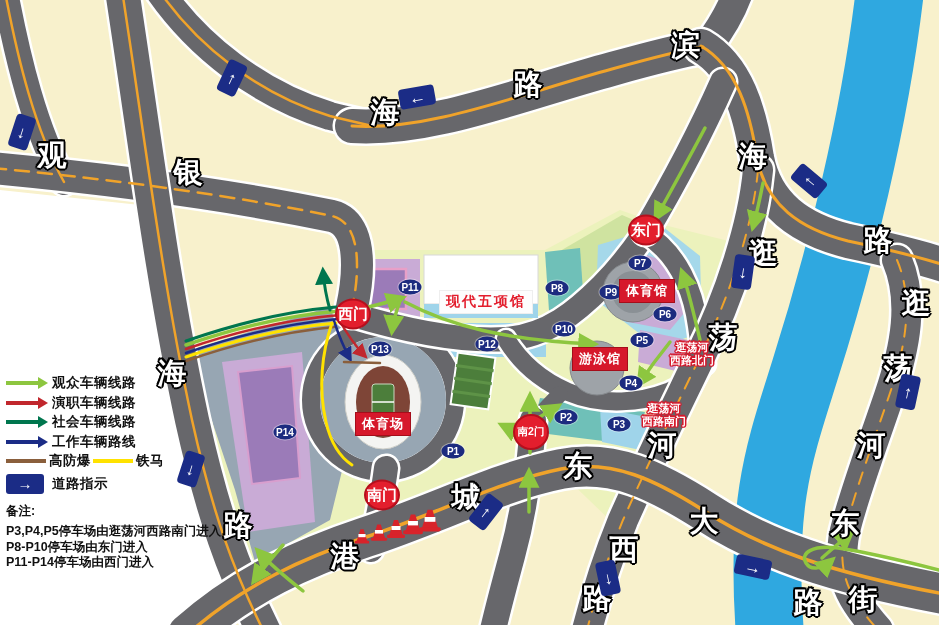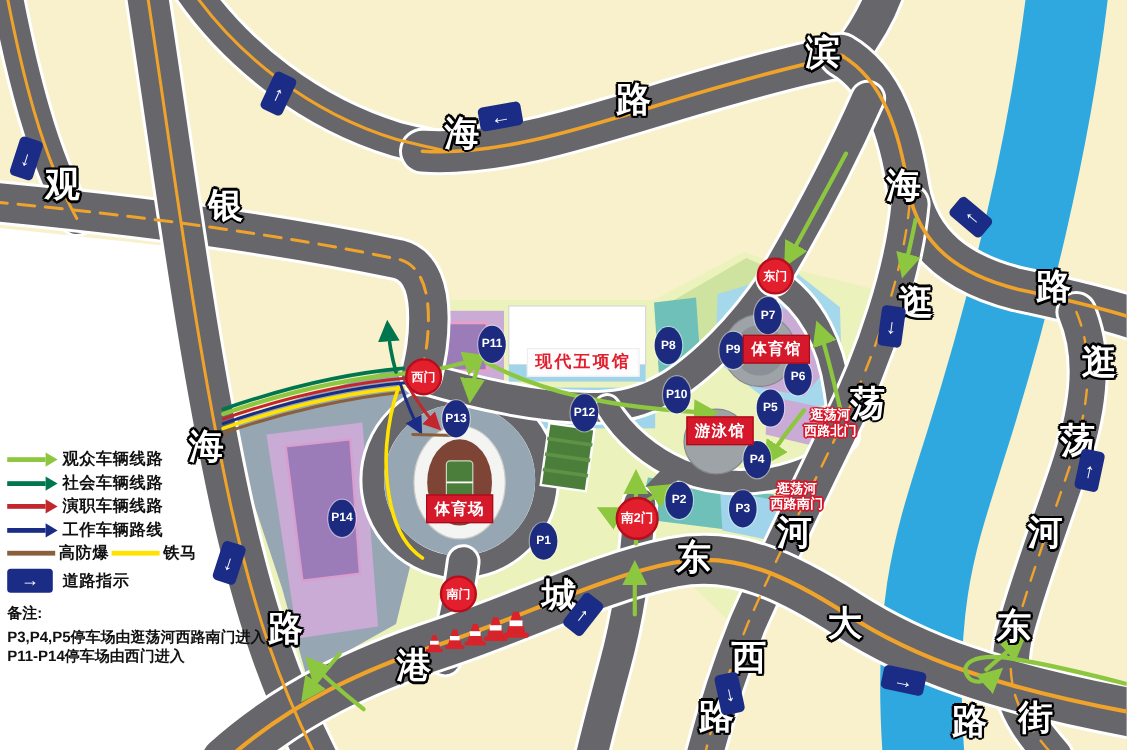--- a/index.html
+++ b/index.html
@@ -11,25 +11,25 @@
   .orangeline{stroke:#F0A32A;fill:none;stroke-linecap:round;}
   .routeline{fill:none;stroke-linecap:round;}
 
   .overlay{position:absolute;left:0;top:0;width:939px;height:625px;pointer-events:none;}
   .overlay > div{pointer-events:auto;}
 
   .roadchar{position:absolute;transform:translate(-50%,-50%);color:#fff;font-weight:bold;
     font-size:29px;line-height:1;white-space:nowrap;
     text-shadow:-2px 0 #000,2px 0 #000,0 -2px #000,0 2px #000,
                 -1.5px -1.5px #000,1.5px -1.5px #000,-1.5px 1.5px #000,1.5px 1.5px #000;}
-  .pmark{position:absolute;transform:translate(-50%,-50%);width:23px;height:31px;border-radius:50%;
+  .pmark{position:absolute;transform:translate(-50%,-50%);width:23px;height:15px;border-radius:50%;
     background:#1C2B7F;color:#fff;font-size:10px;font-weight:bold;display:flex;align-items:center;
     justify-content:center;box-shadow:0 0 0 1px rgba(255,255,255,.4);}
   .gate{position:absolute;transform:translate(-50%,-50%);min-width:31px;height:31px;border-radius:50%;
-    background:#E31E2D;border:2px solid #B50F1D;color:#fff;font-size:10px;font-weight:bold;
+    background:#E31E2D;border:2px solid #B50F1D;color:#fff;font-size:15px;font-weight:bold;
     display:flex;align-items:center;justify-content:center;padding:0 1px;box-sizing:border-box;white-space:nowrap;}
   .gate.big{min-width:36px;height:36px;font-size:10.5px;}
   .vlabel{position:absolute;transform:translate(-50%,-50%);background:#D6182B;color:#fff;
     font-size:13px;font-weight:bold;padding:2px 6px;white-space:nowrap;border:1px solid #A50D1A;letter-spacing:1px;}
   .vlabel.inverse{background:#FDFDFD;color:#E31E2D;border:1px solid #eee;font-size:14px;letter-spacing:2px;}
   .gatenote{position:absolute;transform:translate(-50%,-50%);color:#fff;font-size:11px;font-weight:bold;
     line-height:12.5px;text-align:center;white-space:nowrap;
     text-shadow:-1.5px 0 #D6182B,1.5px 0 #D6182B,0 -1.5px #D6182B,0 1.5px #D6182B,
                 -1px -1px #D6182B,1px -1px #D6182B,-1px 1px #D6182B,1px 1px #D6182B;}
   .dsign{position:absolute;transform:translate(-50%,-50%) rotate(var(--rot,0deg));width:20px;height:34px;
@@ -366,34 +366,34 @@
     <div>
 
         <div class="lrow" style="--c: #8DC63F;">
           <span class="lswatch">
               <span class="lline"></span>
               <span class="lhead"></span>
             </span>
           <span class="llabel">观众车辆线路</span>
         </div>
 
+        <div class="lrow" style="--c: #C1272D;">
+          <span class="lswatch">
+              <span class="lline"></span>
+              <span class="lhead"></span>
+            </span>
+          <span class="llabel">演职车辆线路</span>
+        </div>
+
         <div class="lrow" style="--c: #00764E;">
           <span class="lswatch">
               <span class="lline"></span>
               <span class="lhead"></span>
             </span>
           <span class="llabel">社会车辆线路</span>
-        </div>
-
-        <div class="lrow" style="--c: #C1272D;">
-          <span class="lswatch">
-              <span class="lline"></span>
-              <span class="lhead"></span>
-            </span>
-          <span class="llabel">演职车辆线路</span>
         </div>
 
         <div class="lrow" style="--c: #1B2C86;">
           <span class="lswatch">
               <span class="lline"></span>
               <span class="lhead"></span>
             </span>
           <span class="llabel">工作车辆路线</span>
         </div>
       </div>
@@ -412,18 +412,19 @@
     <div class="lrow" style="margin-top:4px;">
       <span class="lsign">
             <span>→</span>
           </span>
       <span class="llabel">道路指示</span>
     </div>
     <div class="lnotes-title">备注:</div>
     <div>
 
           <div class="lnote">P3,P4,P5停车场由逛荡河西路南门进入</div>
+          <div class="lnote">P8-P10停车场由东门进入</div>
           <div class="lnote">P11-P14停车场由西门进入</div>
         </div>
   </div>
 
 </div>
 </div>
 
 </body></html>

